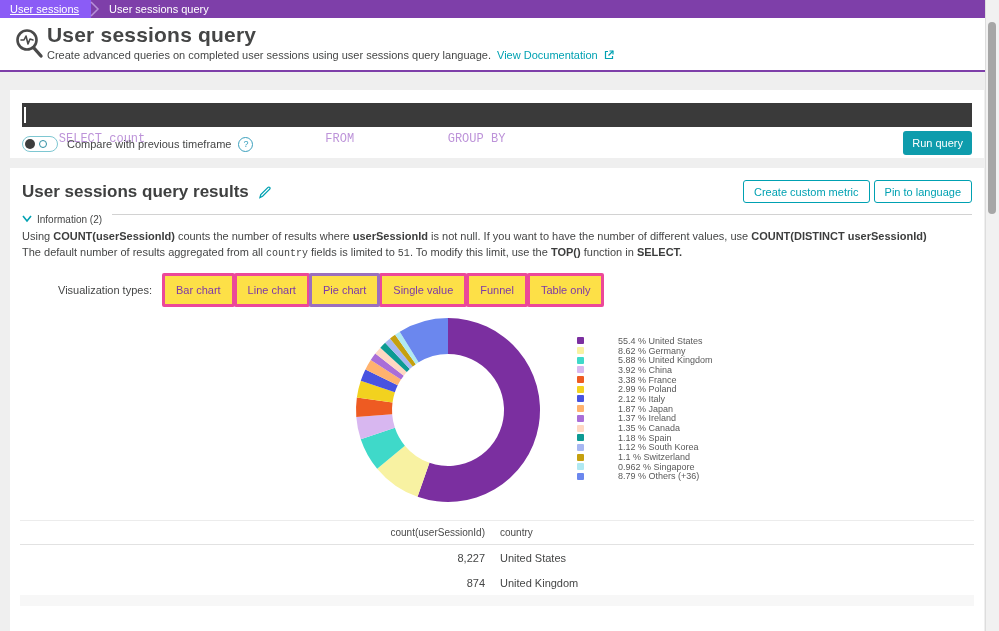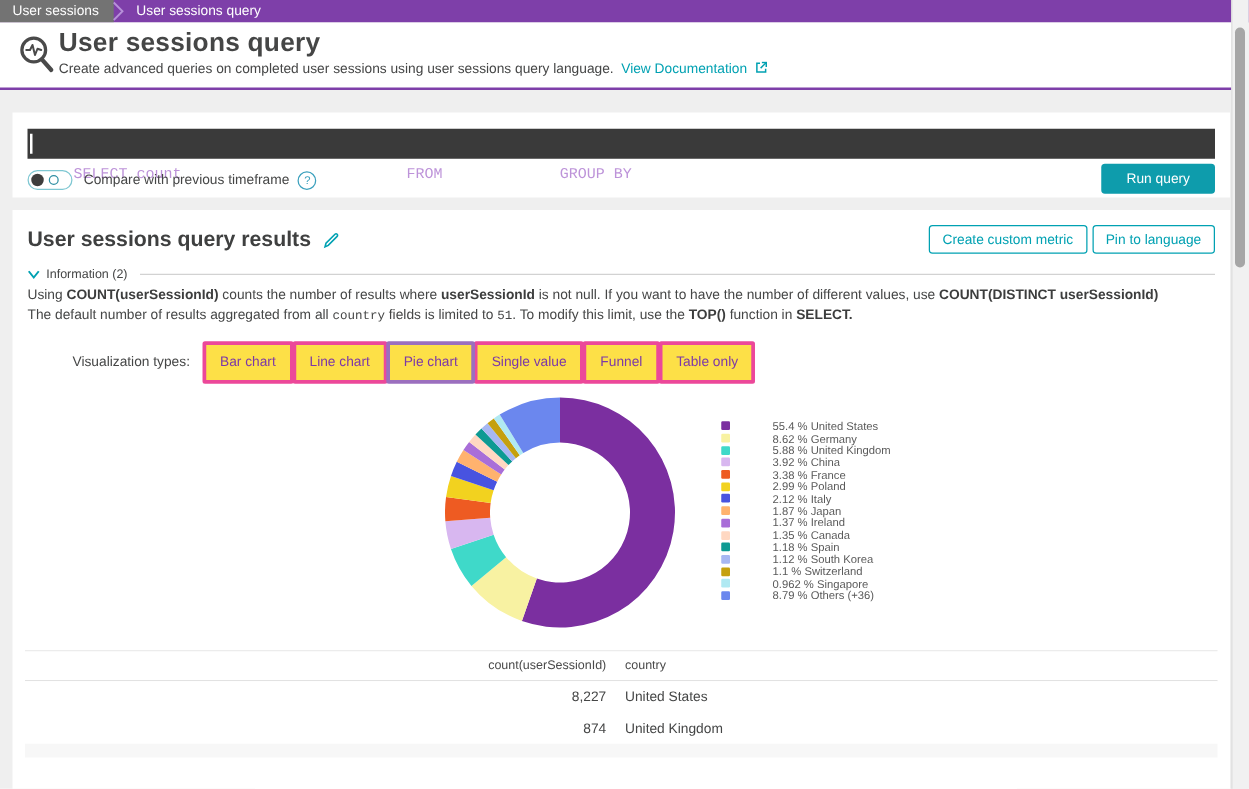--- a/index.html
+++ b/index.html
@@ -8,21 +8,21 @@
     background:#efefef;
     font-family:"Liberation Sans", sans-serif;
     color:#454646;
   }
   
   .breadcrumb-bar{
     position:absolute;top:0;left:0;width:100%;height:18px;
     background:#7e3fa9;display:flex;align-items:center;
     font-size:11px;color:#ffffff;
   }
-  .crumb-first{background:#737373;height:18px;line-height:18px;padding:0 12px 0 10px;}
+  .crumb-first{background:#8b5cf6;height:18px;line-height:18px;padding:0 12px 0 10px;text-decoration:underline;}
   .crumb-sep{margin-left:-1px;}
   .crumb-rest{margin-left:9px;line-height:18px;}
   
   .header-section{
     position:absolute;top:18px;left:0;width:986px;height:52px;
     background:#ffffff;border-bottom:2px solid #7e3fa9;
   }
   .app-icon{position:absolute;left:13px;top:9px;}
   .header-text{position:absolute;left:47px;top:5px;}
   .header-text h1{margin:0;font-size:21px;font-weight:bold;color:#454646;letter-spacing:0.2px;}
@@ -49,36 +49,36 @@
   }
   .toggle .knob-on{width:10px;height:10px;border-radius:50%;background:#3d3d3d;}
   .toggle .knob-off{width:6px;height:6px;border-radius:50%;border:1.5px solid #2f8fa3;background:#fff;}
   .toggle-label{margin-left:9px;font-size:11px;color:#454646;}
   .help-badge{
     margin-left:7px;width:13px;height:13px;border-radius:50%;
     border:1px solid #3ba0bd;color:#3ba0bd;font-size:9px;line-height:13px;
     text-align:center;cursor:pointer;
   }
   .run-btn{
-    position:absolute;right:0;top:-1px;height:24px;padding:0 20px;
+    position:absolute;right:0;top:-1px;height:24px;padding:0 9px;
     background:#0e9cac;color:#ffffff;border:none;border-radius:3px;
     font-size:11px;font-family:"Liberation Sans", sans-serif;cursor:pointer;text-align:right;
   }
   
   .results-header{position:absolute;top:12px;left:12px;right:12px;display:flex;align-items:center;}
   .results-header h2{margin:0;font-size:17px;font-weight:bold;color:#3f4040;}
   .pencil{margin-left:9px;cursor:pointer;}
   .rh-spacer{flex:1;}
   .outline-btn{
     height:23px;padding:0 10px;margin-left:4px;background:#fff;
     border:1px solid #00a1b2;border-radius:3px;color:#00a1b2;
     font-size:11px;font-family:"Liberation Sans", sans-serif;cursor:pointer;
   }
   
-  .info-row{position:absolute;top:46px;left:12px;right:12px;display:flex;align-items:center;}
+  .info-row{position:absolute;top:46px;left:12px;right:12px;display:flex;}
   .info-label{margin-left:5px;font-size:10px;color:#454646;}
   .info-rule{flex:1;border-top:1px solid #d2d2d2;margin-left:10px;}
   .info-text{position:absolute;top:62px;left:12px;right:12px;font-size:11px;color:#454646;}
   .info-text p{margin:0 0 3px 0;line-height:13px;}
   .info-text .b{font-weight:bold;color:#3c3d3d;}
   .info-text .mono{font-family:"Liberation Mono", monospace;font-size:10px;}
   
   .viz-row{position:absolute;top:105px;left:12px;display:flex;align-items:center;font-size:11px;margin-left:36px;}
   .viz-label{margin-right:10px;color:#454646;}
   .viz-group{display:flex;}

